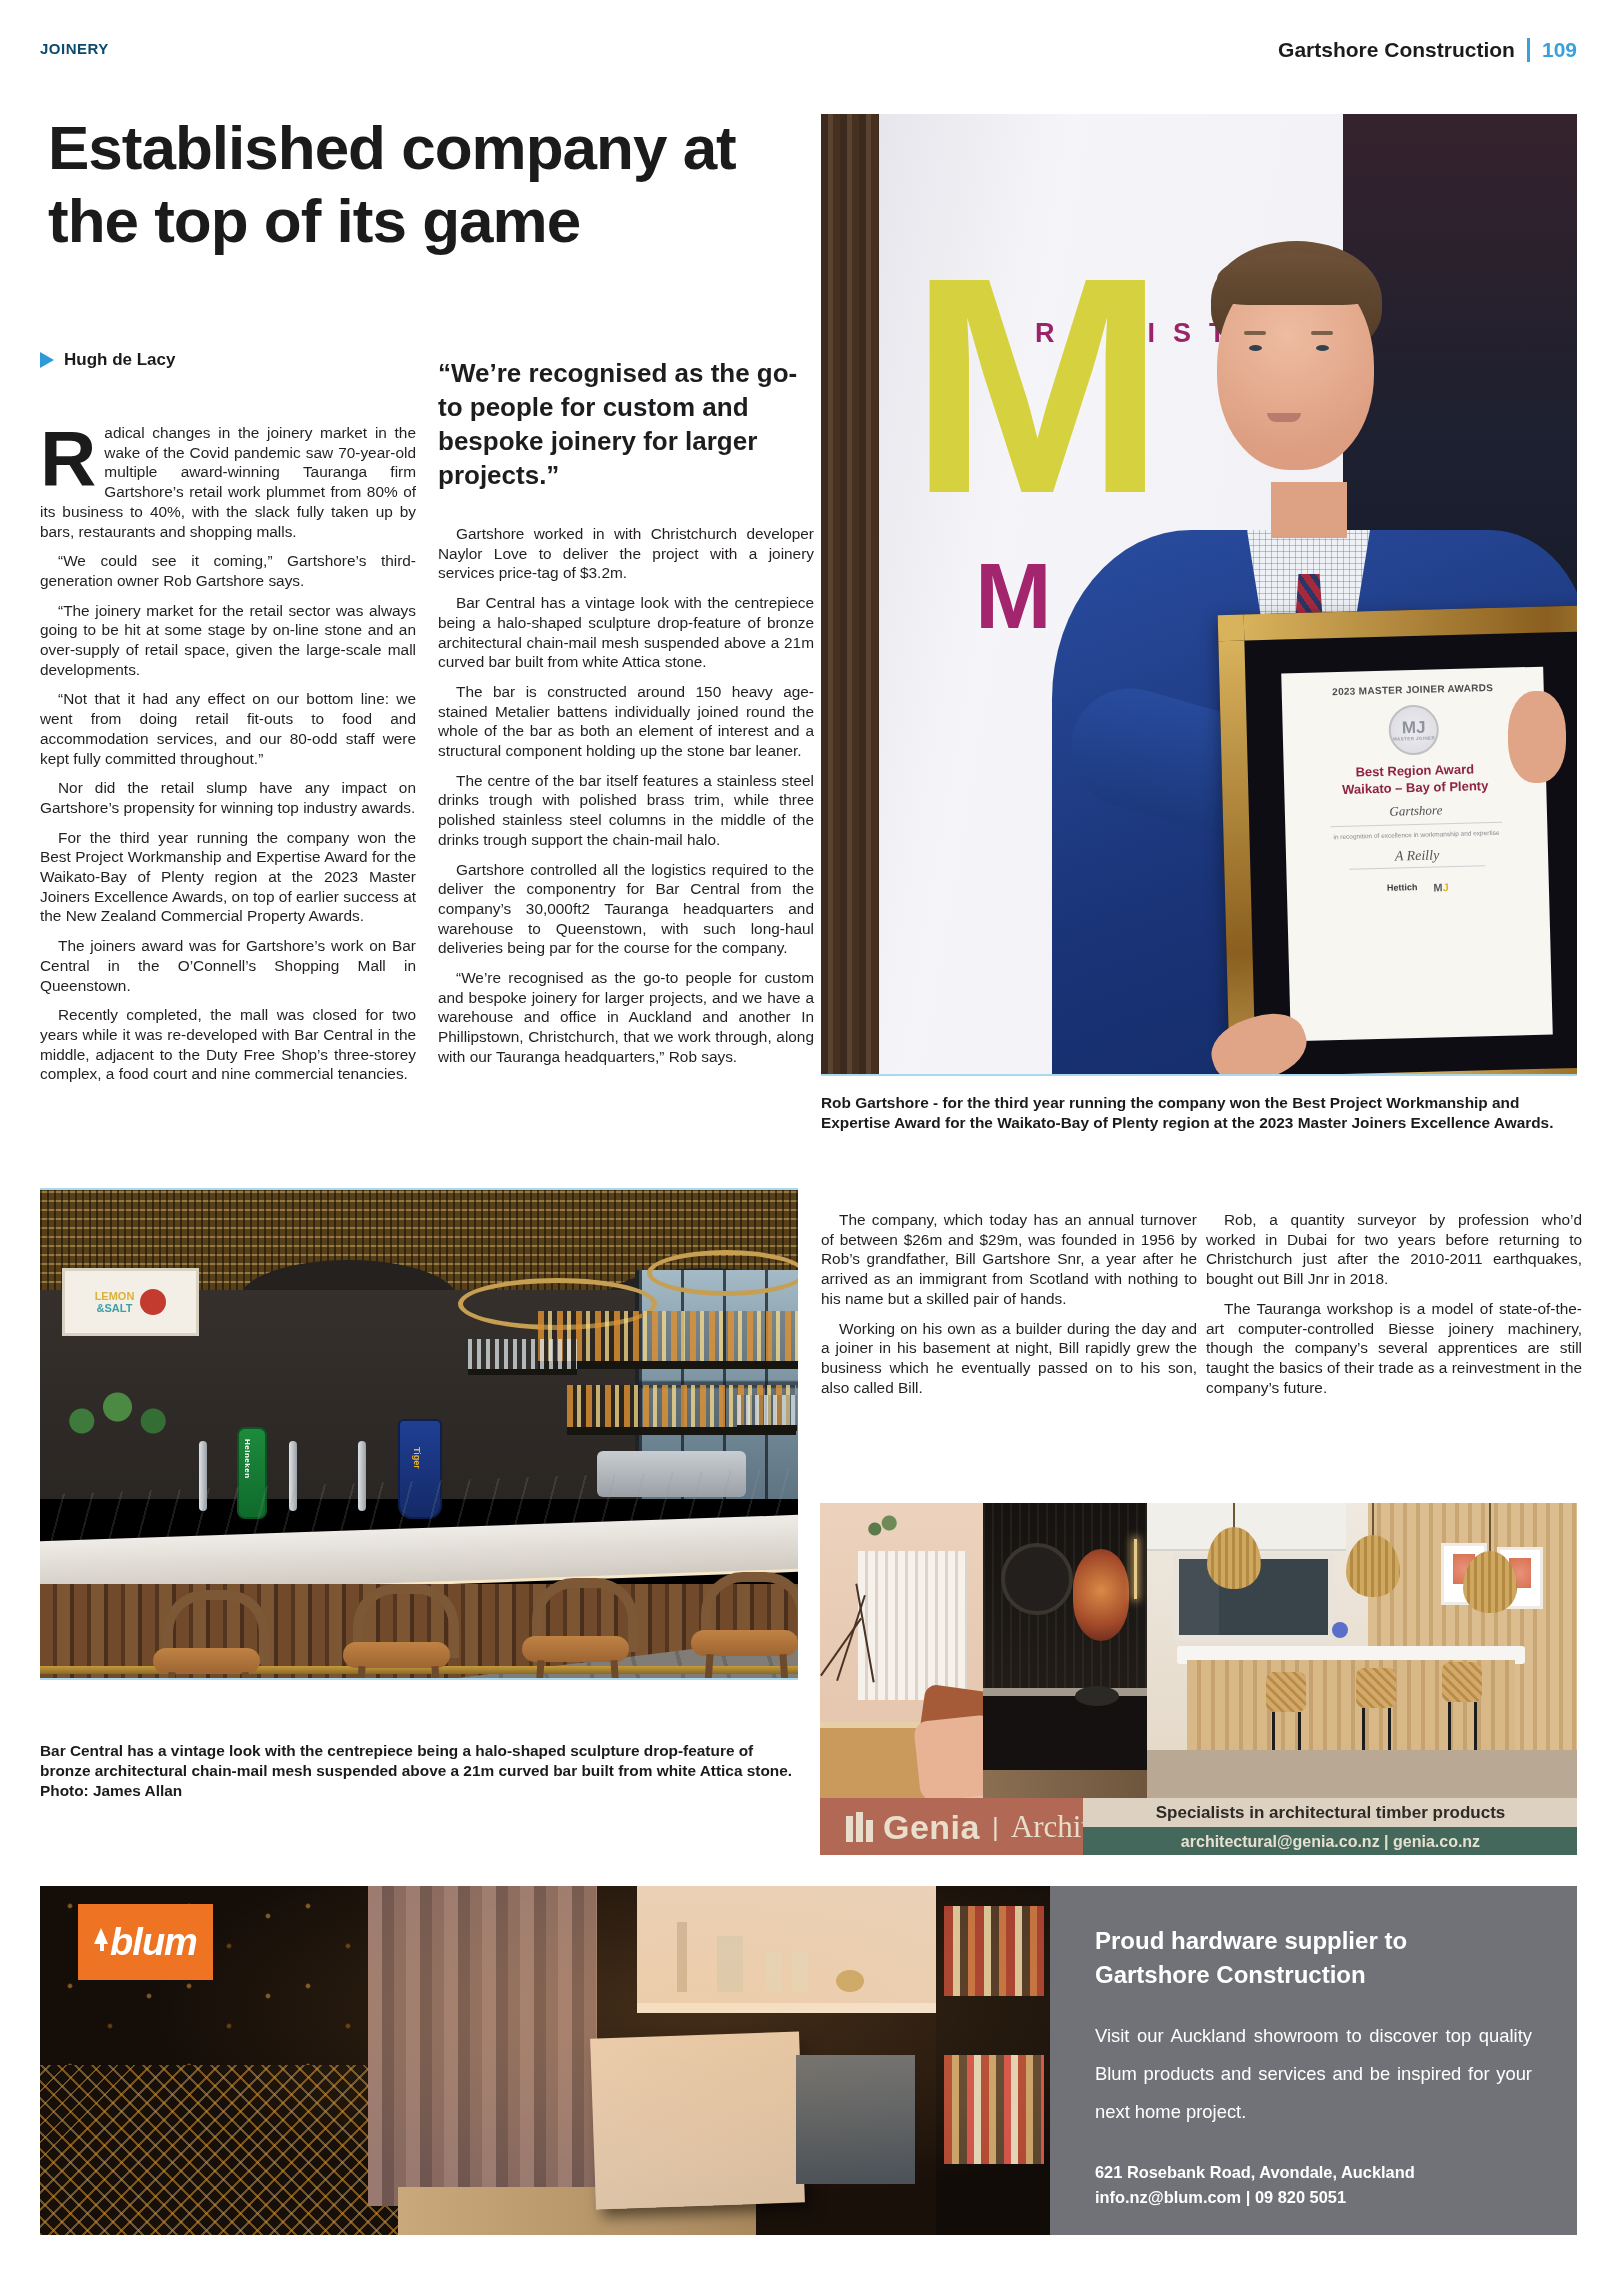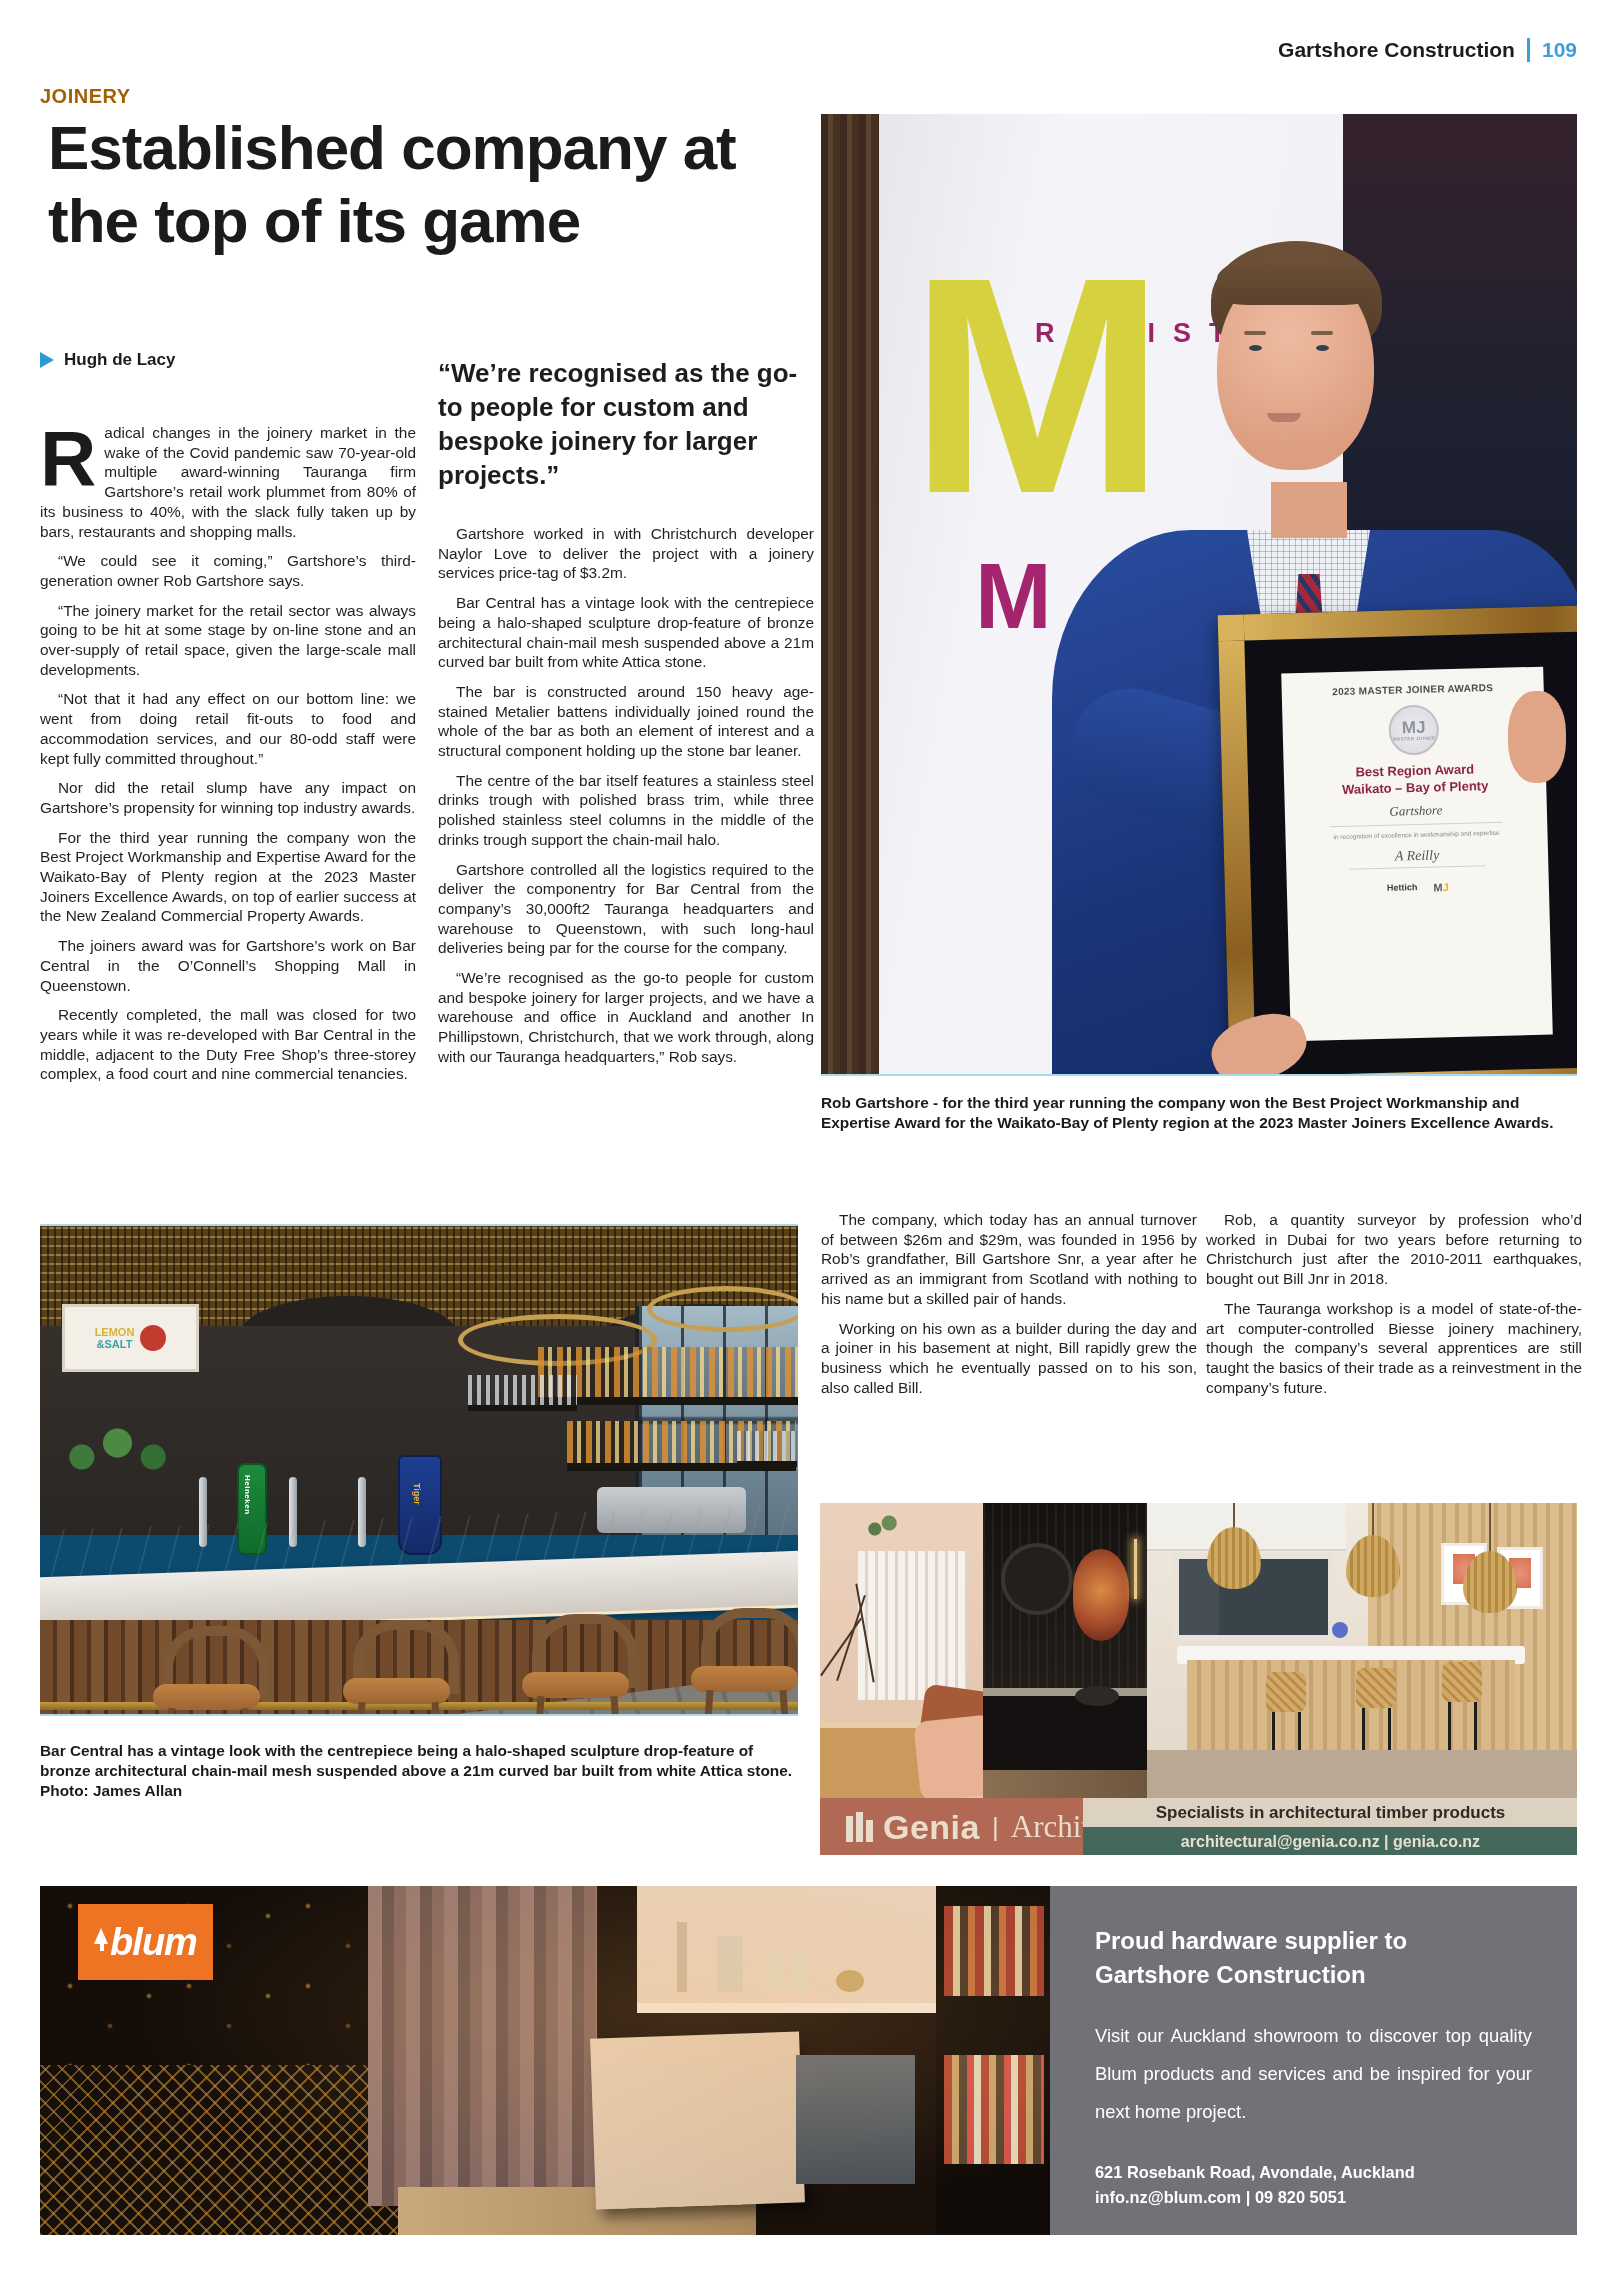--- a/index.html
+++ b/index.html
@@ -1,21 +1,21 @@
 <!DOCTYPE html>
 <html><head>
 <meta charset="utf-8">
 <style>
   html,body{margin:0;padding:0;background:#ffffff;}
   .page{position:relative;width:1617px;height:2292px;background:#fff;overflow:hidden;
         font-family:"Liberation Sans","DejaVu Sans",sans-serif;color:#231f20;}
   .abs{position:absolute;}
 
   
-  .hdr-section{left:40px;top:40px;font-size:20px;font-weight:700;letter-spacing:0.5px;color:#a16207;margin-top:45px;}
+  .hdr-section{left:40px;top:40px;font-size:15px;font-weight:700;letter-spacing:0.5px;color:#0c4a6e;}
   .hdr-right{right:40px;top:38px;display:flex;align-items:center;gap:12px;}
   .hdr-company{font-size:21px;font-weight:700;color:#1c1c1c;}
   .hdr-sep{width:3px;height:24px;background:#3aa0dc;}
   .hdr-page{font-size:21px;font-weight:700;color:#3aa0dc;}
 
   
   .title{left:36px;top:100px;width:776px;font-size:62px;line-height:1.17;font-weight:700;
          letter-spacing:-1px;color:#1b1b1b;}
   .byline{left:40px;top:350px;display:flex;align-items:center;gap:10px;}
   .byline-tri{width:0;height:0;border-left:14px solid #2e9bd6;border-top:8px solid transparent;border-bottom:8px solid transparent;}
@@ -90,21 +90,21 @@
   .cert-sig{margin-top:8px;font-family:"Liberation Serif",serif;font-style:italic;font-size:14px;color:#555;}
   .cert-sig-rule{margin:3px auto;width:55%;height:1px;background:#cfcfd2;}
   .cert-logos{margin-top:10px;display:flex;justify-content:center;gap:16px;align-items:center;}
   .cert-hettich{font-size:9px;font-weight:700;color:#3a3a3c;}
   .cert-mj2 .m{font-size:11px;font-weight:800;color:#5a5a5e;}
   .cert-mj2 .j{font-size:11px;font-weight:800;color:#e3b324;}
   .rob-hand-r{left:687px;top:577px;width:58px;height:92px;border-radius:45%;background:#e0a487;}
   .rob-hand-l{left:390px;top:903px;width:96px;height:62px;border-radius:45%;transform:rotate(-18deg);background:#e0a487;}
 
   
-  .bar{left:40px;top:1224px;width:758px;height:488px;background:#0c4a6e;overflow:hidden;
+  .bar{left:40px;top:1188px;width:758px;height:488px;background:#000000;overflow:hidden;
        border-top:2px solid #a8d9ef;border-bottom:2px solid #a8d9ef;}
   .bar-mesh{left:0;top:0;width:100%;height:111px;background-color:#6e5223;
      background-image:repeating-linear-gradient(90deg,rgba(18,12,5,.55) 0 2px,transparent 2px 7px),
                       repeating-linear-gradient(0deg,rgba(255,221,140,.28) 0 2px,rgba(58,40,12,.45) 2px 9px);}
   .bar-mesh-gap{top:70px;width:219px;height:80px;border-radius:50%;background:#24211e;}
   .bar-back{left:0;top:100px;width:100%;height:209px;background:linear-gradient(180deg,#35302c,#2a2623);}
   .bar-glass{left:595px;top:80px;width:163px;height:229px;
      background:linear-gradient(180deg,#a4bac6,#748c9a 60%,#5f7482);
      border-left:4px solid #1e2327;}
   .bar-glass-mullions{position:absolute;inset:0;

